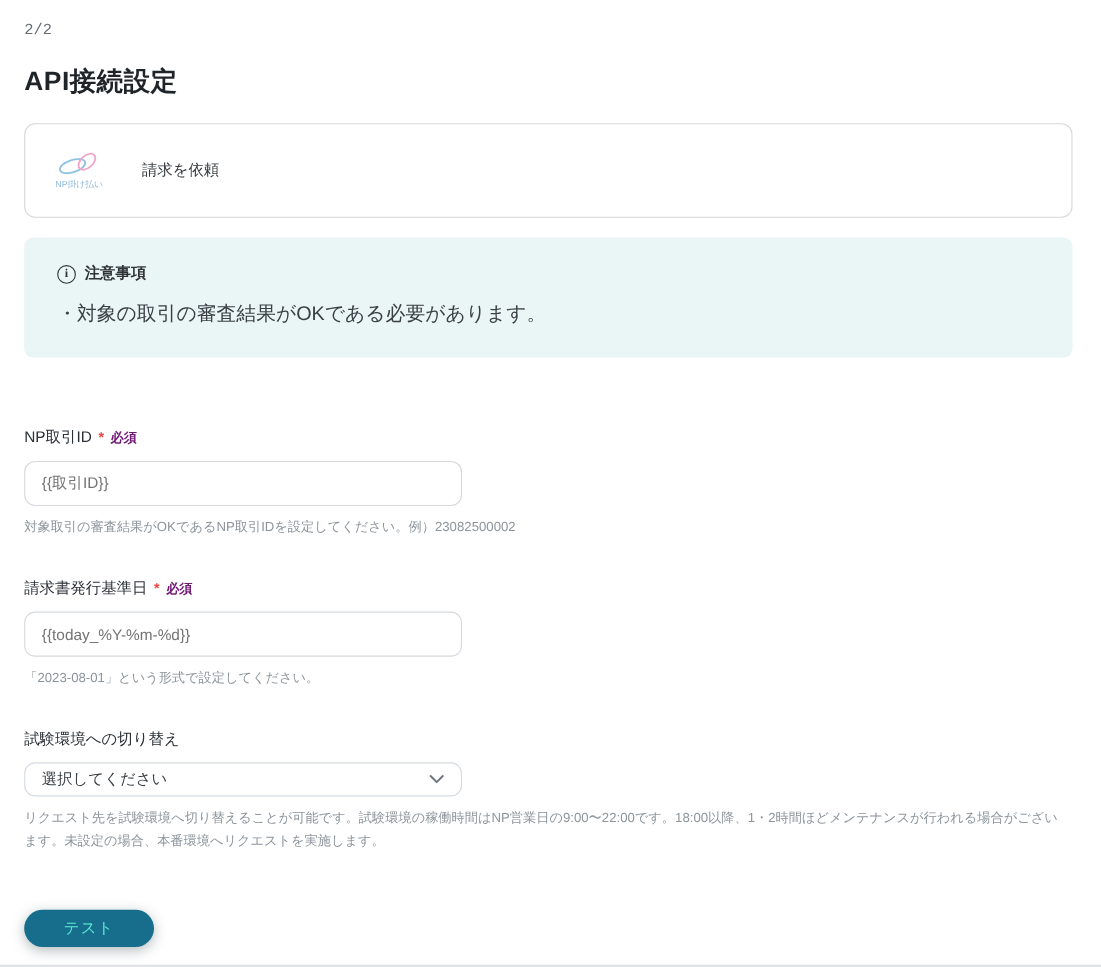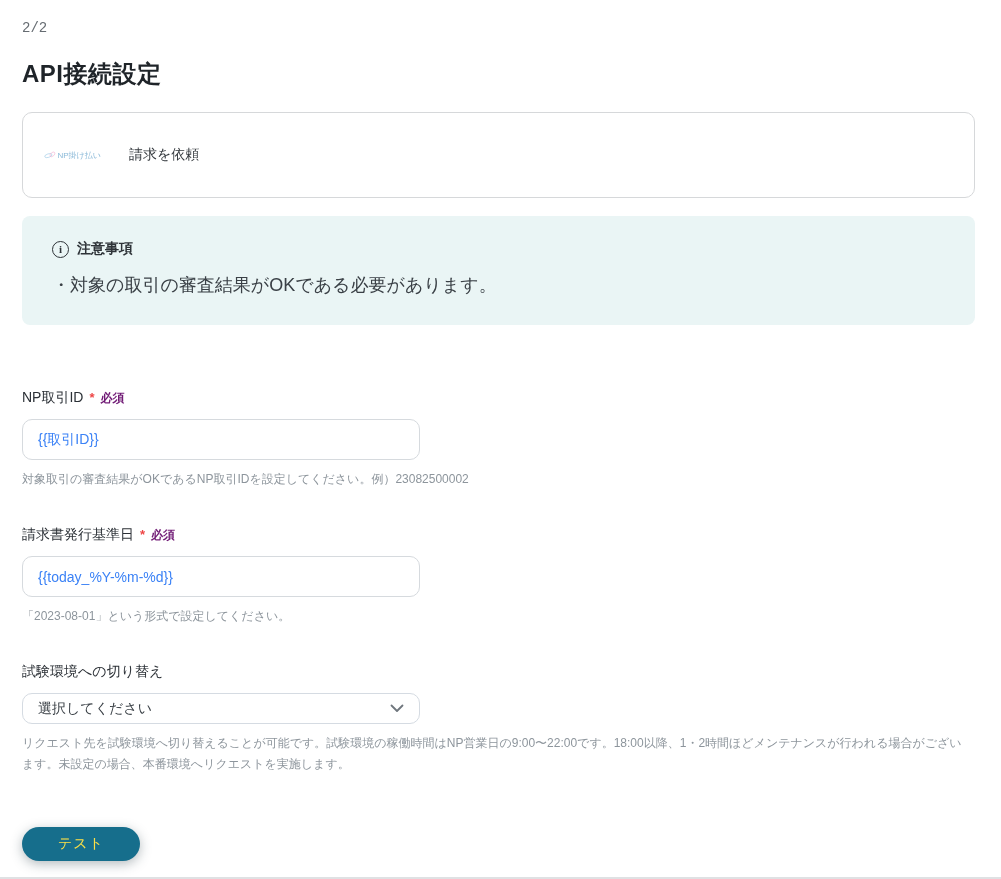--- a/index.html
+++ b/index.html
@@ -17,21 +17,21 @@
 
   
   .action-card {
     width:953px; height:86px;
     border:1px solid #d6d8da; border-radius:10px;
     background:#ffffff;
     display:flex; align-items:center;
     padding:0 20px;
     margin-bottom:18px;
   }
-  .np-logo { width:58px; display:flex; flex-direction:row; align-items:center; margin-right:28px; }
+  .np-logo { width:58px; display:flex; flex-direction:column; align-items:center; margin-right:28px; }
   .np-logo-text { font-size:8px; color:#8ab9d8; margin-top:1px; white-space:nowrap; }
   .action-label { font-size:14px; color:#33383d; }
 
   
   .notice-box {
     width:953px;
     background:#eaf5f5;
     border-radius:8px;
     padding:24px 24px 26px 30px;
     margin-bottom:64px;
@@ -49,21 +49,21 @@
   
   .field-group { margin-bottom:36px; }
   .field-label-row { display:flex; align-items:baseline; gap:6px; margin-bottom:12px; }
   .field-label { font-size:14px; font-weight:normal; color:#2b3036; }
   .required-mark { color:#ee4545; font-size:13px; font-weight:bold; }
   .required-badge { color:#701a75; font-size:12px; font-weight:bold; }
   .text-input {
     width:398px; height:41px;
     border:1px solid #d6dade; border-radius:10px;
     padding:0 15px;
-    font-size:14px; color:#3b82f6;
+    font-size:14px; color:#737373;
     font-family:"Liberation Sans","DejaVu Sans",sans-serif;
     outline:none; background:#ffffff;
   }
   .select-box {
     width:398px; height:31px;
     border:1px solid #d5dbe2; border-radius:10px;
     background:#ffffff;
     display:flex; align-items:center; justify-content:space-between;
     padding:0 15px;
     font-size:14px; color:#3a4046;
@@ -71,21 +71,21 @@
   }
   .chevron-down { width:14px; height:9px; flex:0 0 auto; }
   .helper-text { font-size:12px; color:#8d959c; margin-top:9px; line-height:1.75; }
   .helper-wide { width:949px; }
 
   
   .footer-area { position:absolute; left:22px; top:827px; }
   .test-button {
     min-width:118px; height:34px;
     padding:0 34px;
-    background:#166e8c; color:#fde047;
+    background:#166e8c; color:#5eead4;
     border:none; border-radius:17px;
     font-size:14px;
     font-family:"Liberation Sans","DejaVu Sans",sans-serif;
     cursor:pointer;
     box-shadow:0 3px 12px rgba(40,60,70,0.35);
     display:inline-flex; align-items:center; justify-content:center;
     letter-spacing:1px;
   }
   .bottom-divider {
     position:absolute; left:0; right:0; bottom:0; height:2px;

